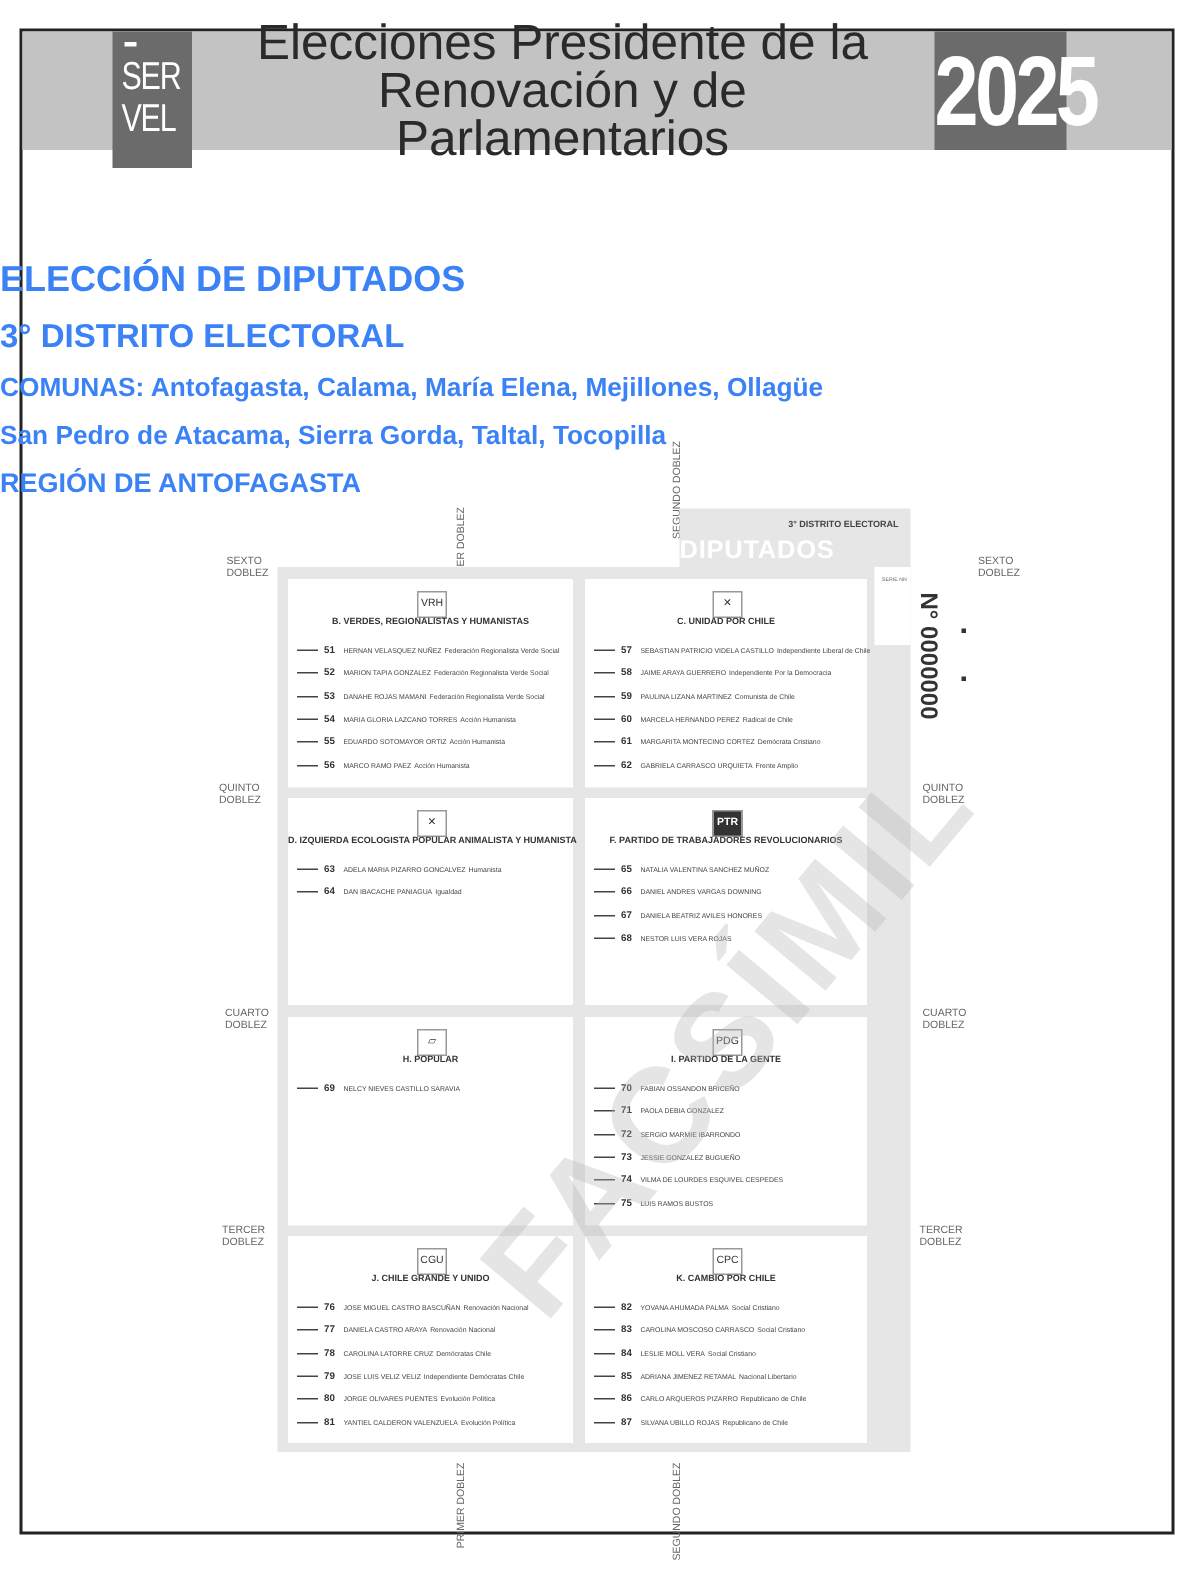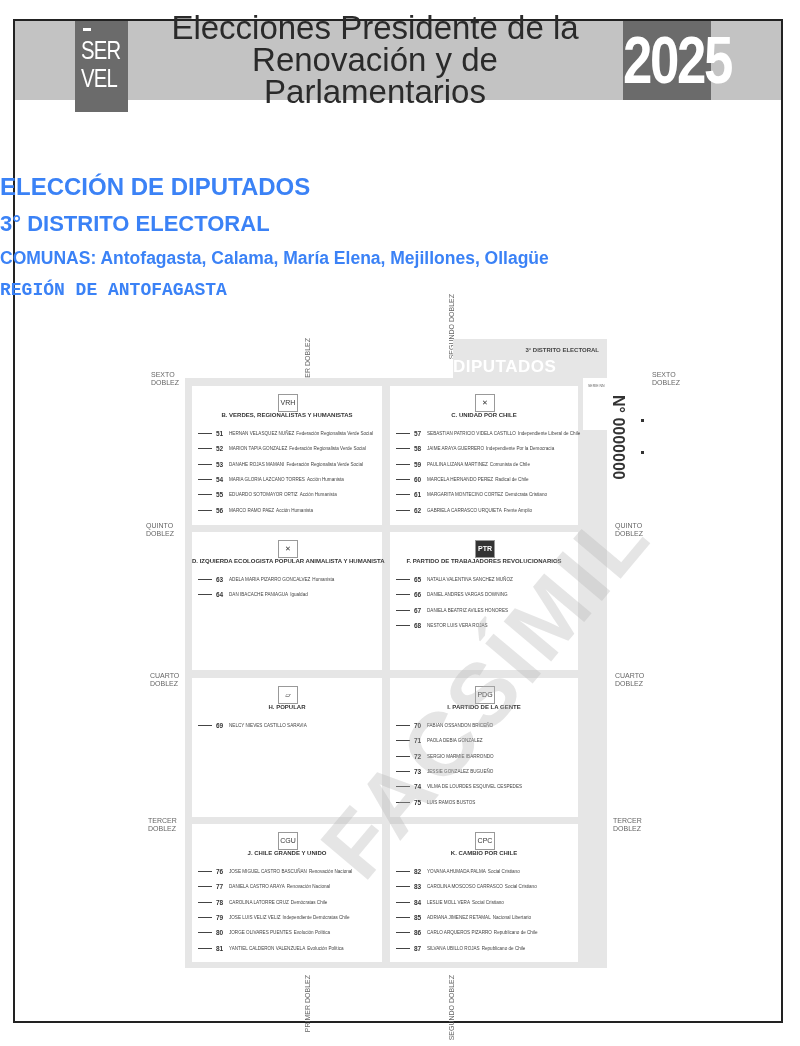--- a/index.html
+++ b/index.html
@@ -10,21 +10,21 @@
   .logo .dash{position:absolute;left:8px;top:7px;width:8px;height:3px;background:#fff;}
   .logo .l1,.logo .l2{position:absolute;left:6px;font-size:26px;line-height:26px;transform:scaleX(0.78);transform-origin:left top;letter-spacing:-1px;}
   .logo .l1{top:16px;} .logo .l2{top:44px;}
   .banner-title{position:absolute;left:140px;top:12px;width:470px;font-size:33px;line-height:32px;color:#2a2a2a;text-align:center;}
   .year{position:absolute;left:612px;top:21px;width:110px;height:79px;background:#6b6b6b;color:#fff;font-weight:bold;font-size:66px;line-height:79px;text-align:center;letter-spacing:-3px;transform:scaleX(0.8);}
   .heads{position:absolute;left:0;top:125px;width:800px;text-align:left;font-weight:bold;color:#3b82f6;margin-top:44px;}
   .h1{font-size:24px;line-height:32px;margin-top:2px;}
   .h2{font-size:22px;line-height:32px;margin-top:5px;}
   .h3{font-size:17.5px;line-height:24px;margin-top:6px;}
   .h4{font-size:17.5px;line-height:24px;margin-top:8px;}
-  .h5{font-size:18px;line-height:24px;margin-top:8px;font-family:Liberation Mono, monospace;}
+  .h5{font-size:18px;line-height:24px;margin-top:8px;}
   .fold{position:absolute;font-size:7px;line-height:8px;color:#666;}
   .vfold{position:absolute;font-size:7px;line-height:7px;color:#666;writing-mode:vertical-rl;transform:rotate(180deg);}
   .ballot{position:absolute;left:185px;top:378px;width:422px;height:590px;background:#e6e6e6;}
   .tab{position:absolute;left:453px;top:339px;width:154px;height:42px;background:#e6e6e6;}
   .tab .d{position:absolute;right:8px;top:8px;font-size:6px;font-weight:bold;color:#444;}
   .tab .big{position:absolute;right:8px;top:18px;font-size:17px;font-weight:bold;color:#fff;letter-spacing:0.5px;}
   .serie{position:absolute;left:583px;top:378px;width:24px;height:52px;background:#fff;}
   .serie-lbl{position:absolute;left:588px;top:384px;font-size:3.5px;color:#666;}
   .folio{position:absolute;left:609px;top:395px;font-size:16px;font-weight:bold;color:#333;writing-mode:vertical-rl;}
   .tick{position:absolute;left:641px;width:3px;height:3px;background:#333;}
@@ -52,20 +52,21 @@
 <div class="banner-title">
   <div>Elecciones Presidente de la</div>
   <div>Renovación y de Parlamentarios</div>
 </div>
 <div class="year">2025</div>
 
 <div class="heads">
   <div class="h1">ELECCIÓN DE DIPUTADOS</div>
   <div class="h2">3° DISTRITO ELECTORAL</div>
   <div class="h3">COMUNAS: Antofagasta, Calama, María Elena, Mejillones, Ollagüe</div>
+  <div class="h4">San Pedro de Atacama, Sierra Gorda, Taltal, Tocopilla</div>
   <div class="h5">REGIÓN DE ANTOFAGASTA</div>
 </div>
 
 <div class="vfold" style="left:304px;top:338px;">PRIMER DOBLEZ</div>
 <div class="vfold" style="left:448px;top:294px;">SEGUNDO DOBLEZ</div>
 <div class="vfold" style="left:304px;top:975px;">PRIMER DOBLEZ</div>
 <div class="vfold" style="left:448px;top:975px;">SEGUNDO DOBLEZ</div>
 
 <div class="fold" style="left:151px;top:371px;">
     <div>SEXTO</div>

